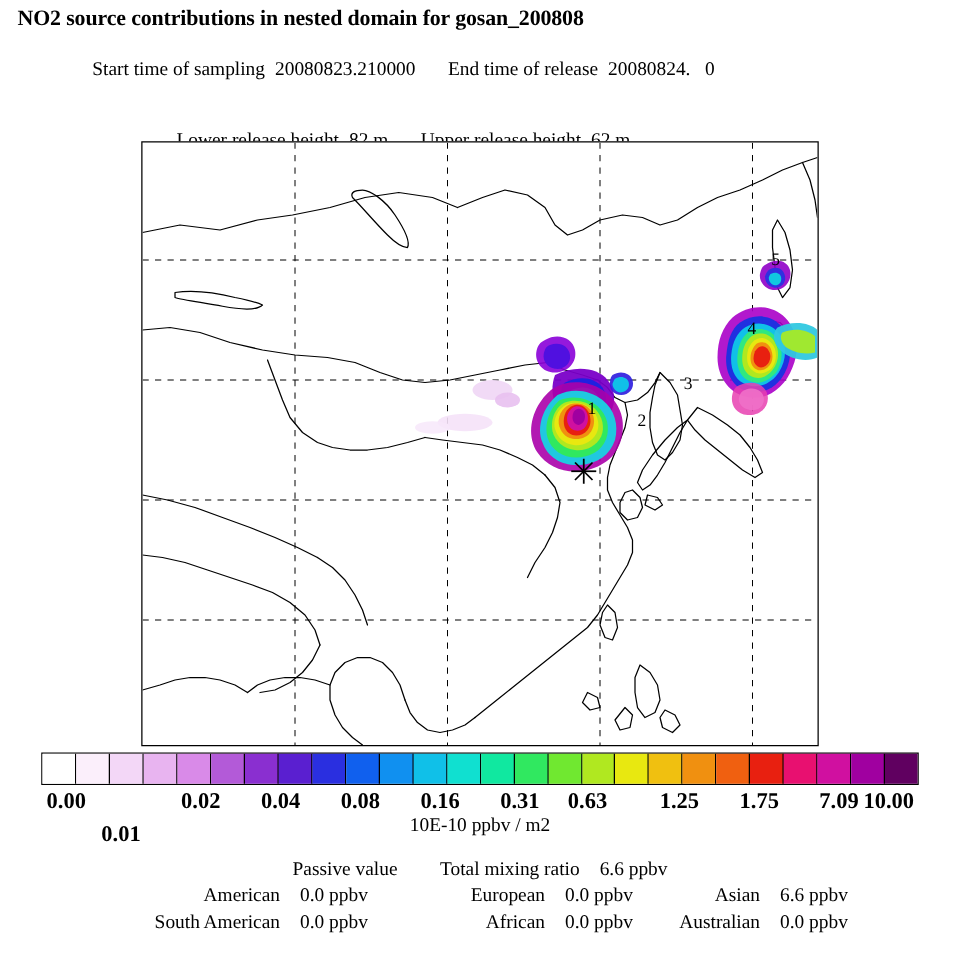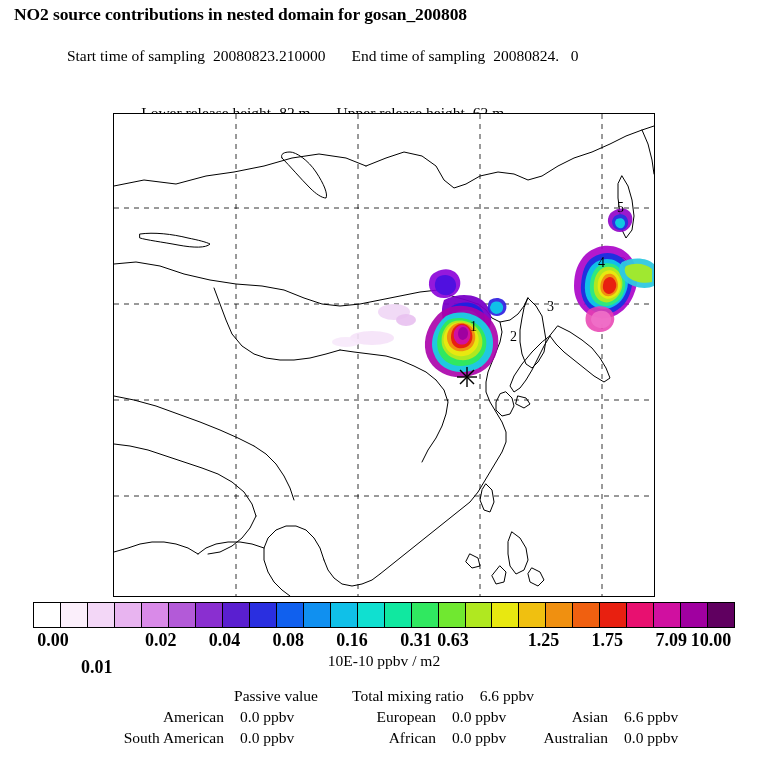--- a/index.html
+++ b/index.html
@@ -126,21 +126,21 @@
   }
 </style>
 </head>
 <body>
 
 <div class="page">
 
   <div class="title">NO2 source contributions in nested domain for gosan_200808</div>
 
   <div class="subline sub-pad">
-    <span class="f-cell">Start time of sampling</span><span class="gap-sm"></span><span class="f-cell">20080823.210000</span><span class="gap-lg"></span><span class="f-cell">End time of sampling</span><span class="gap-sm"></span><span class="f-cell">20080824.   0</span>
+    <span class="f-cell">Start time of sampling</span><span class="gap-sm"></span><span class="f-cell">20080823.210000</span><span class="gap-lg"></span><span class="f-cell">End time of release</span><span class="gap-sm"></span><span class="f-cell">20080824.   0</span>
   </div>
 
   <div class="subline">
     <span class="f-cell">Lower release height</span><span class="gap-sm"></span><span class="f-cell">82 m</span><span class="gap-lg"></span><span class="f-cell">Upper release height</span><span class="gap-sm"></span><span class="f-cell">62 m</span>
   </div>
 
   <div class="subline">Passive tracer used, meteorological data are from ECMWF</div>
 
   <div class="map-wrap">
     <svg class="map-svg" width="540" height="482" viewBox="0 0 540 482">
@@ -307,21 +307,21 @@
       </div>
   </div>
   <div class="cbar-labels" id="cbar-labels">
       <span style="left: 53px;">0.00</span>
       <span style="left: 96.8182px; margin-top: 27px;">0.01</span>
       <span style="left: 160.636px;">0.02</span>
       <span style="left: 224.455px;">0.04</span>
       <span style="left: 288.273px;">0.08</span>
       <span style="left: 352.091px;">0.16</span>
       <span style="left: 415.909px; text-align: right;">0.31</span>
-      <span style="left: 453px;">0.63</span>
+      <span style="left: 470px;">0.63</span>
       <span style="left: 543.545px;">1.25</span>
       <span style="left: 607.364px;">1.75</span>
       <span style="left: 671.182px;">7.09</span>
       <span style="left: 711px;">10.00</span>
     </div>
   <div class="cbar-unit">10E-10 ppbv / m2</div>
 
   <div class="footer">
     <div class="f-row">
       <span class="f-cell">Passive value</span><span class="gap-sm"></span><span class="gap-lg"></span><span class="f-cell">Total mixing ratio</span><span class="gap-md"></span><span class="f-cell">6.6 ppbv</span>

